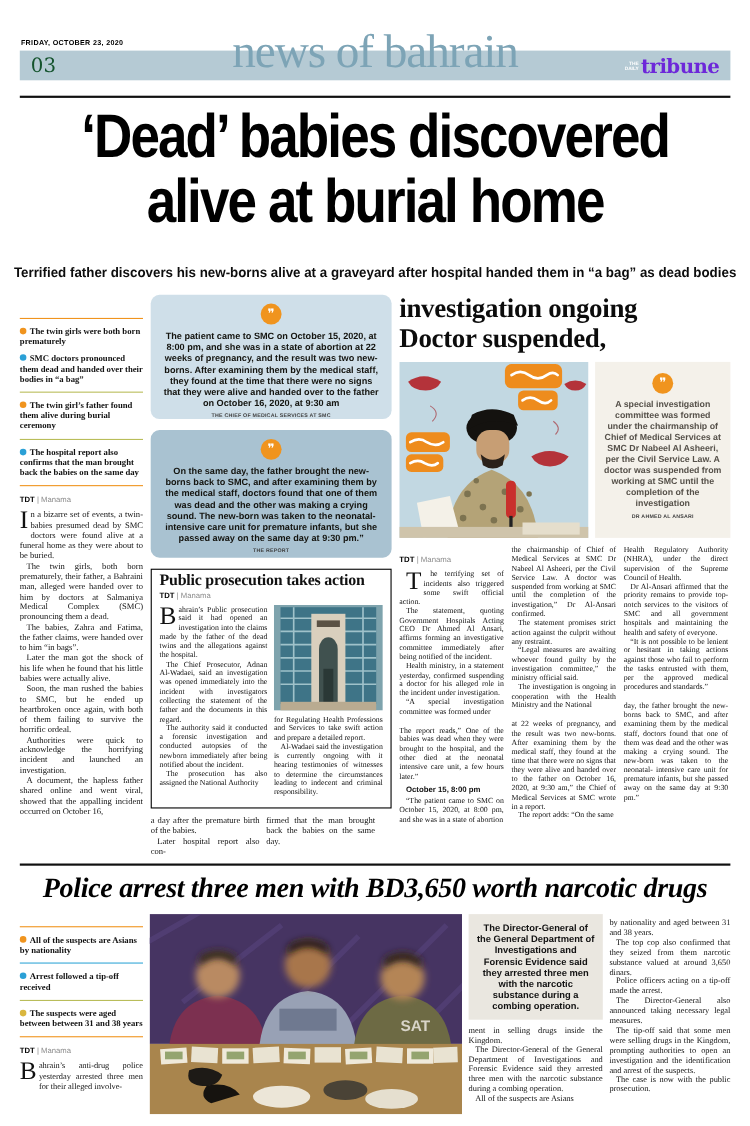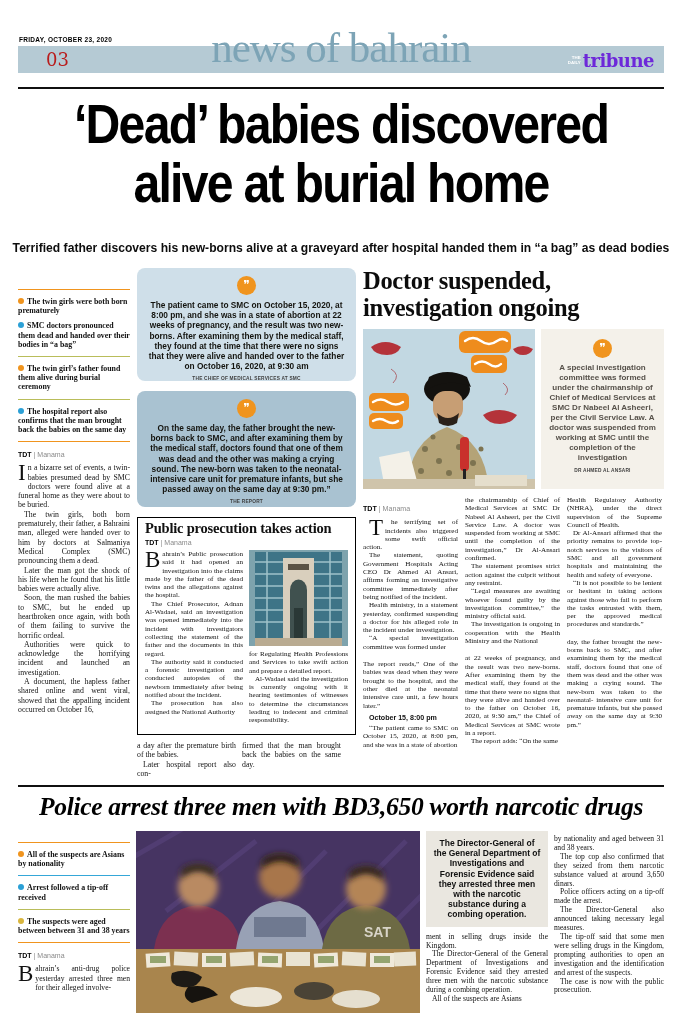--- a/index.html
+++ b/index.html
@@ -6,22 +6,22 @@
   html,body { background:#888; }
   .page {
     position:relative; width:682px; height:1024px; margin:0 auto;
     background:#ffffff; overflow:hidden;
     font-family:"Liberation Serif", serif; color:#111;
   }
   
   .dateline { position:absolute; top:36px; left:19px; font-family:"Liberation Sans",sans-serif;
     font-size:6.5px; font-weight:700; letter-spacing:.3px; color:#000; }
   .banner { position:absolute; top:46px; left:18px; width:646px; height:27px; background:#b5cad4; }
-  .pagenum { position:absolute; left:28px; top:3px; font-family:"DejaVu Serif",serif;
-    font-size:18px; color:#b91c1c; }
+  .pagenum { position:absolute; left:10px; top:3px; font-family:"DejaVu Serif",serif;
+    font-size:18px; color:#14532d; }
   .masthead { position:absolute; top:24px; left:0; width:682px; text-align:center;
     font-family:Liberation Serif, serif; font-size:43px; line-height:48px; color:#7da4b6;
     letter-spacing:-1px; }
   .brand { position:absolute; right:10px; top:4px; display:flex; align-items:center; gap:2px; }
   .brand-top { font-family:"Liberation Sans",sans-serif; font-size:4.4px; font-weight:700;
     color:#fff; text-align:right; line-height:4.6px; white-space:pre-line; }
   .brand-main { font-family:"DejaVu Serif",serif; font-weight:700; font-size:18px; color:#6d28d9;
     letter-spacing:-0.5px; }
   .header-rule { position:absolute; top:87px; left:18px; width:646px; border-top:2px solid #101010; }
   
@@ -131,20 +131,21 @@
       <p class="bullet"><span class="dot blue"></span><span>SMC doctors pronounced them dead and handed over their bodies in “a bag”</span></p>
       <div class="hr olive"></div>
       <p class="bullet"><span class="dot orange"></span><span>The twin girl’s father found them alive during burial ceremony</span></p>
       <div class="hr olive"></div>
       <p class="bullet"><span class="dot blue"></span><span>The  hospital report also confirms that the man brought back the babies on the same day</span></p>
       <div class="hr orange"></div>
       <p class="kicker"><b>TDT</b> <span>| Manama</span></p>
       <div class="story">
         <p><span class="dropcap">I</span><span>n a bizarre set of events, a twin-babies presumed dead by SMC doctors were found alive at a funeral home as they were about to be buried.</span></p>
         <p>The twin girls, both born prematurely, their father, a Bahraini man, alleged were handed over to him by doctors at Salmaniya Medical Complex (SMC) pronouncing them a dead.</p>
+        <p>The babies, Zahra and Fatima, the father claims, were handed over to him “in bags”.</p>
         <p>Later the man got the shock of his life when he found that his little babies were actually alive.</p>
         <p>Soon, the man rushed the babies to SMC, but he ended up heartbroken once again, with both of them failing to survive the horrific ordeal.</p>
         <p>Authorities were quick to acknowledge the horrifying incident and launched an investigation.</p>
         <p>A document, the hapless father shared online and went viral, showed that the appalling incident occurred on October 16,</p>
       </div>
     </div>
 
     <div class="col-mid">
       <div class="qbox q1">
         <div class="qicon">❞</div>
@@ -200,22 +201,22 @@
           <p>Later hospital report also con-</p>
         </div>
         <div class="continuation-col">
           <p>firmed that the man brought back the babies on the same day.</p>
         </div>
       </div>
     </div>
 
     <div class="col-right">
       <h2 class="doc-head">
+        <div>investigation ongoing</div>
         <div>Doctor suspended,</div>
-        <div>investigation ongoing</div>
       </h2>
       <div class="photo-row">
 
         <svg width="172" height="160" viewBox="0 0 172 160">
           <rect width="172" height="160" fill="#c2d8e2"></rect>
           <g fill="#b4333a">
             <path d="M8 18 q14 -10 30 0 q-4 8 -14 8 q-12 0 -16 -8z"></path>
             <path d="M120 86 q16 -10 34 0 q-6 9 -17 9 q-12 0 -17 -9z"></path>
             <path d="M150 20 q10 -6 20 0 q-3 6 -10 6 q-7 0 -10 -6z"></path>
           </g>

